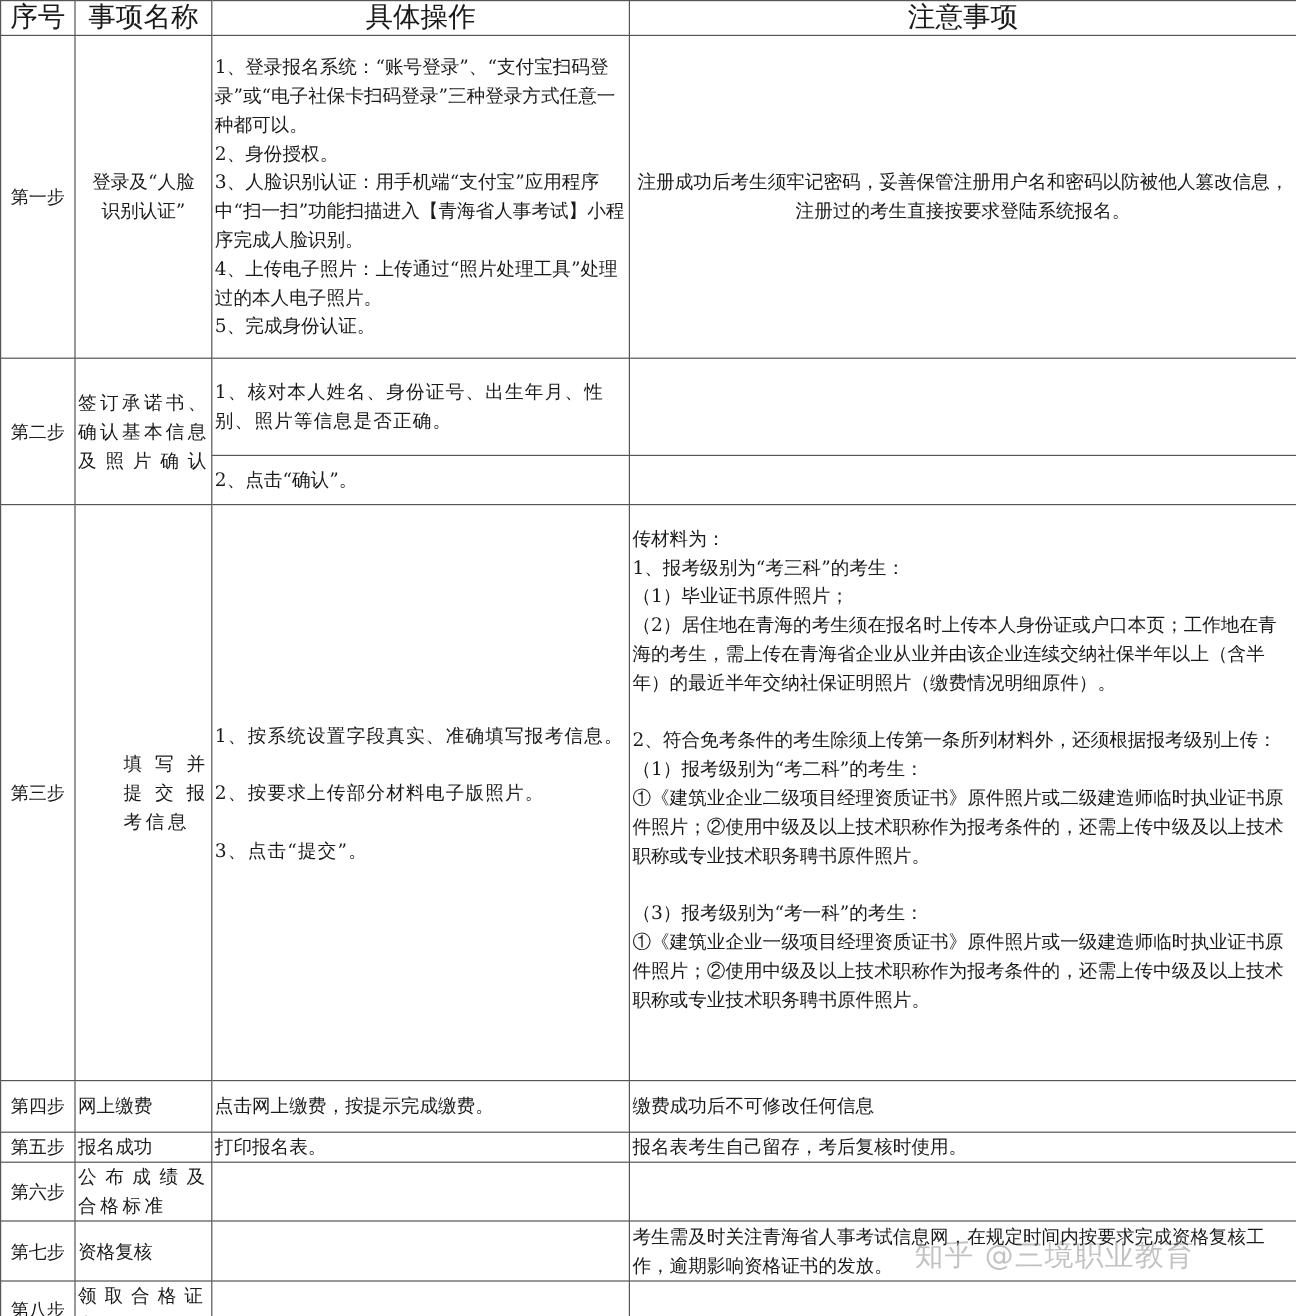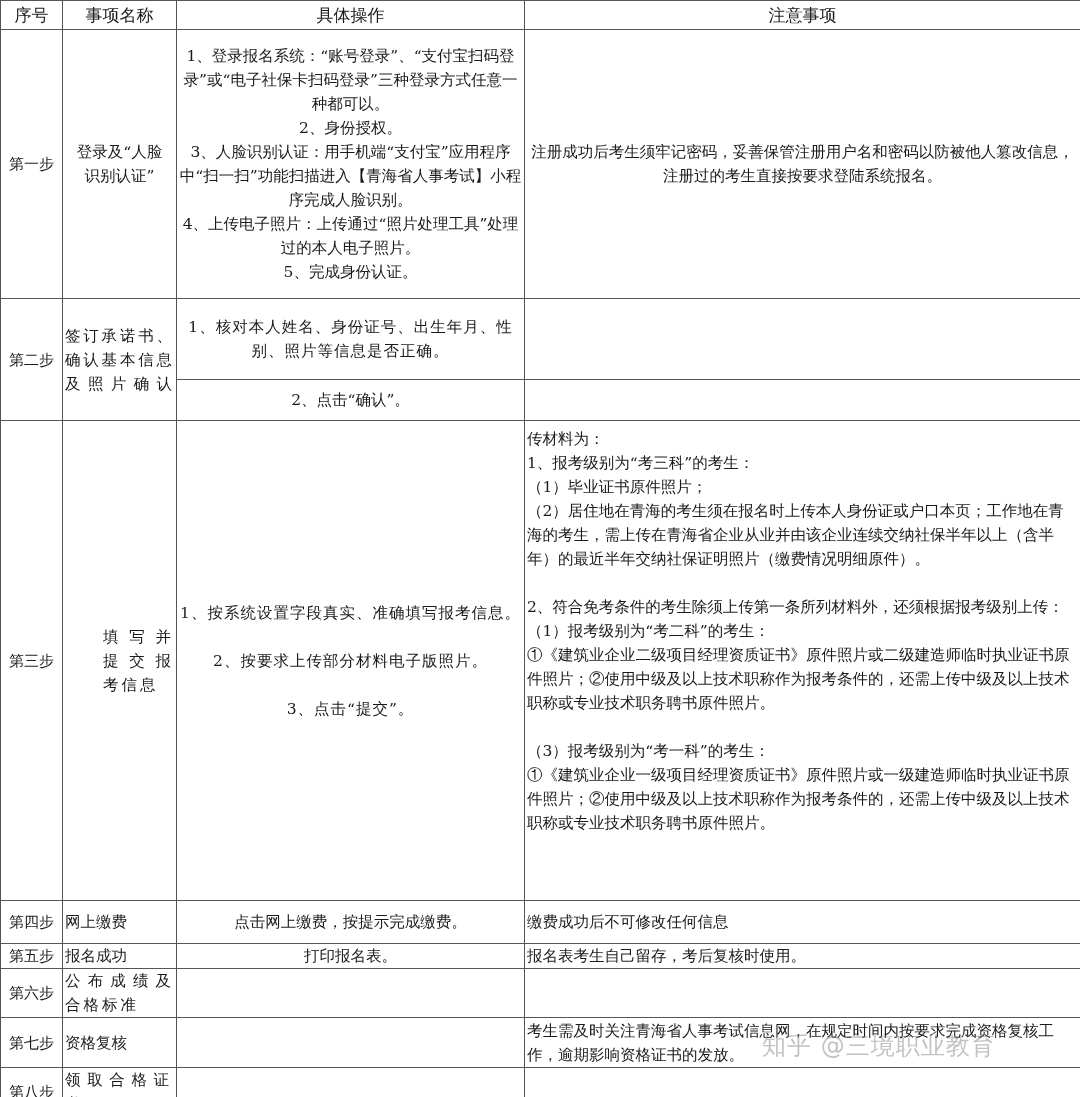--- a/index.html
+++ b/index.html
@@ -1,23 +1,23 @@
 <!DOCTYPE html>
 <html><head>
 <meta charset="utf-8">
 <style>
   html, body { margin:0; padding:0; background:#ffffff; }
   body { width:1080px; height:1097px; overflow:hidden; position:relative;
          font-family:"DejaVu Serif","Liberation Serif",serif; color:#1a1a1a; }
   table { border-collapse:collapse; table-layout:fixed; width:1080px; position:absolute; left:0; top:0; }
   td, th { border:1px solid #555; padding:0 2px; vertical-align:middle; font-size:15.5px; line-height:24px; font-weight:normal; word-break:break-all; }
-  th { font-size:17px; height:28px; text-align:center; }
+  th { font-size:23px; height:28px; text-align:center; }
   .c1 { text-align:center; font-size:15px; }
   .c2 { text-align:justify; letter-spacing:0px; }
-  .c3 { text-align:center; }
+  .c3 { text-align:left; }
   .c4 { text-align:left; }
   .center { text-align:center; }
   .top { vertical-align:top; }
   .spread { text-align:justify; text-align-last:justify; }
   .block { display:block; }
   .gap { height:24px; display:block; }
   .watermark { position:absolute; left:762px; top:1030px; font-family:"DejaVu Sans","Liberation Sans",sans-serif;
                font-size:24px; color:rgba(120,120,120,0.45); letter-spacing:1px; pointer-events:none; white-space:nowrap; }
 </style>
 </head>
@@ -65,21 +65,21 @@
   <tr style="height:480px">
     <td class="c1">第三步</td>
     <td class="c2" style="letter-spacing:3px;padding-left:40px;">填写并提交报考信息</td>
     <td class="c3" style="letter-spacing:1px;">
       <span class="block">1、按系统设置字段真实、准确填写报考信息。</span>
       <span class="gap"></span>
       <span class="block">2、按要求上传部分材料电子版照片。</span>
       <span class="gap"></span>
       <span class="block">3、点击“提交”。</span>
     </td>
-    <td class="c4 top" style="padding-top:6px;">
+    <td class="c4 top" style="padding-top:16px;">
       <span class="block">传材料为：</span>
       <span class="block">1、报考级别为“考三科”的考生：</span>
       <span class="block">（1）毕业证书原件照片；</span>
       <span class="block">（2）居住地在青海的考生须在报名时上传本人身份证或户口本页；工作地在青海的考生，需上传在青海省企业从业并由该企业连续交纳社保半年以上（含半年）的最近半年交纳社保证明照片（缴费情况明细原件）。</span>
       <span class="gap"></span>
       <span class="block">2、符合免考条件的考生除须上传第一条所列材料外，还须根据报考级别上传：</span>
       <span class="block">（1）报考级别为“考二科”的考生：</span>
       <span class="block">①《建筑业企业二级项目经理资质证书》原件照片或二级建造师临时执业证书原件照片；②使用中级及以上技术职称作为报考条件的，还需上传中级及以上技术职称或专业技术职务聘书原件照片。</span>
       <span class="gap"></span>
       <span class="block">（3）报考级别为“考一科”的考生：</span>

